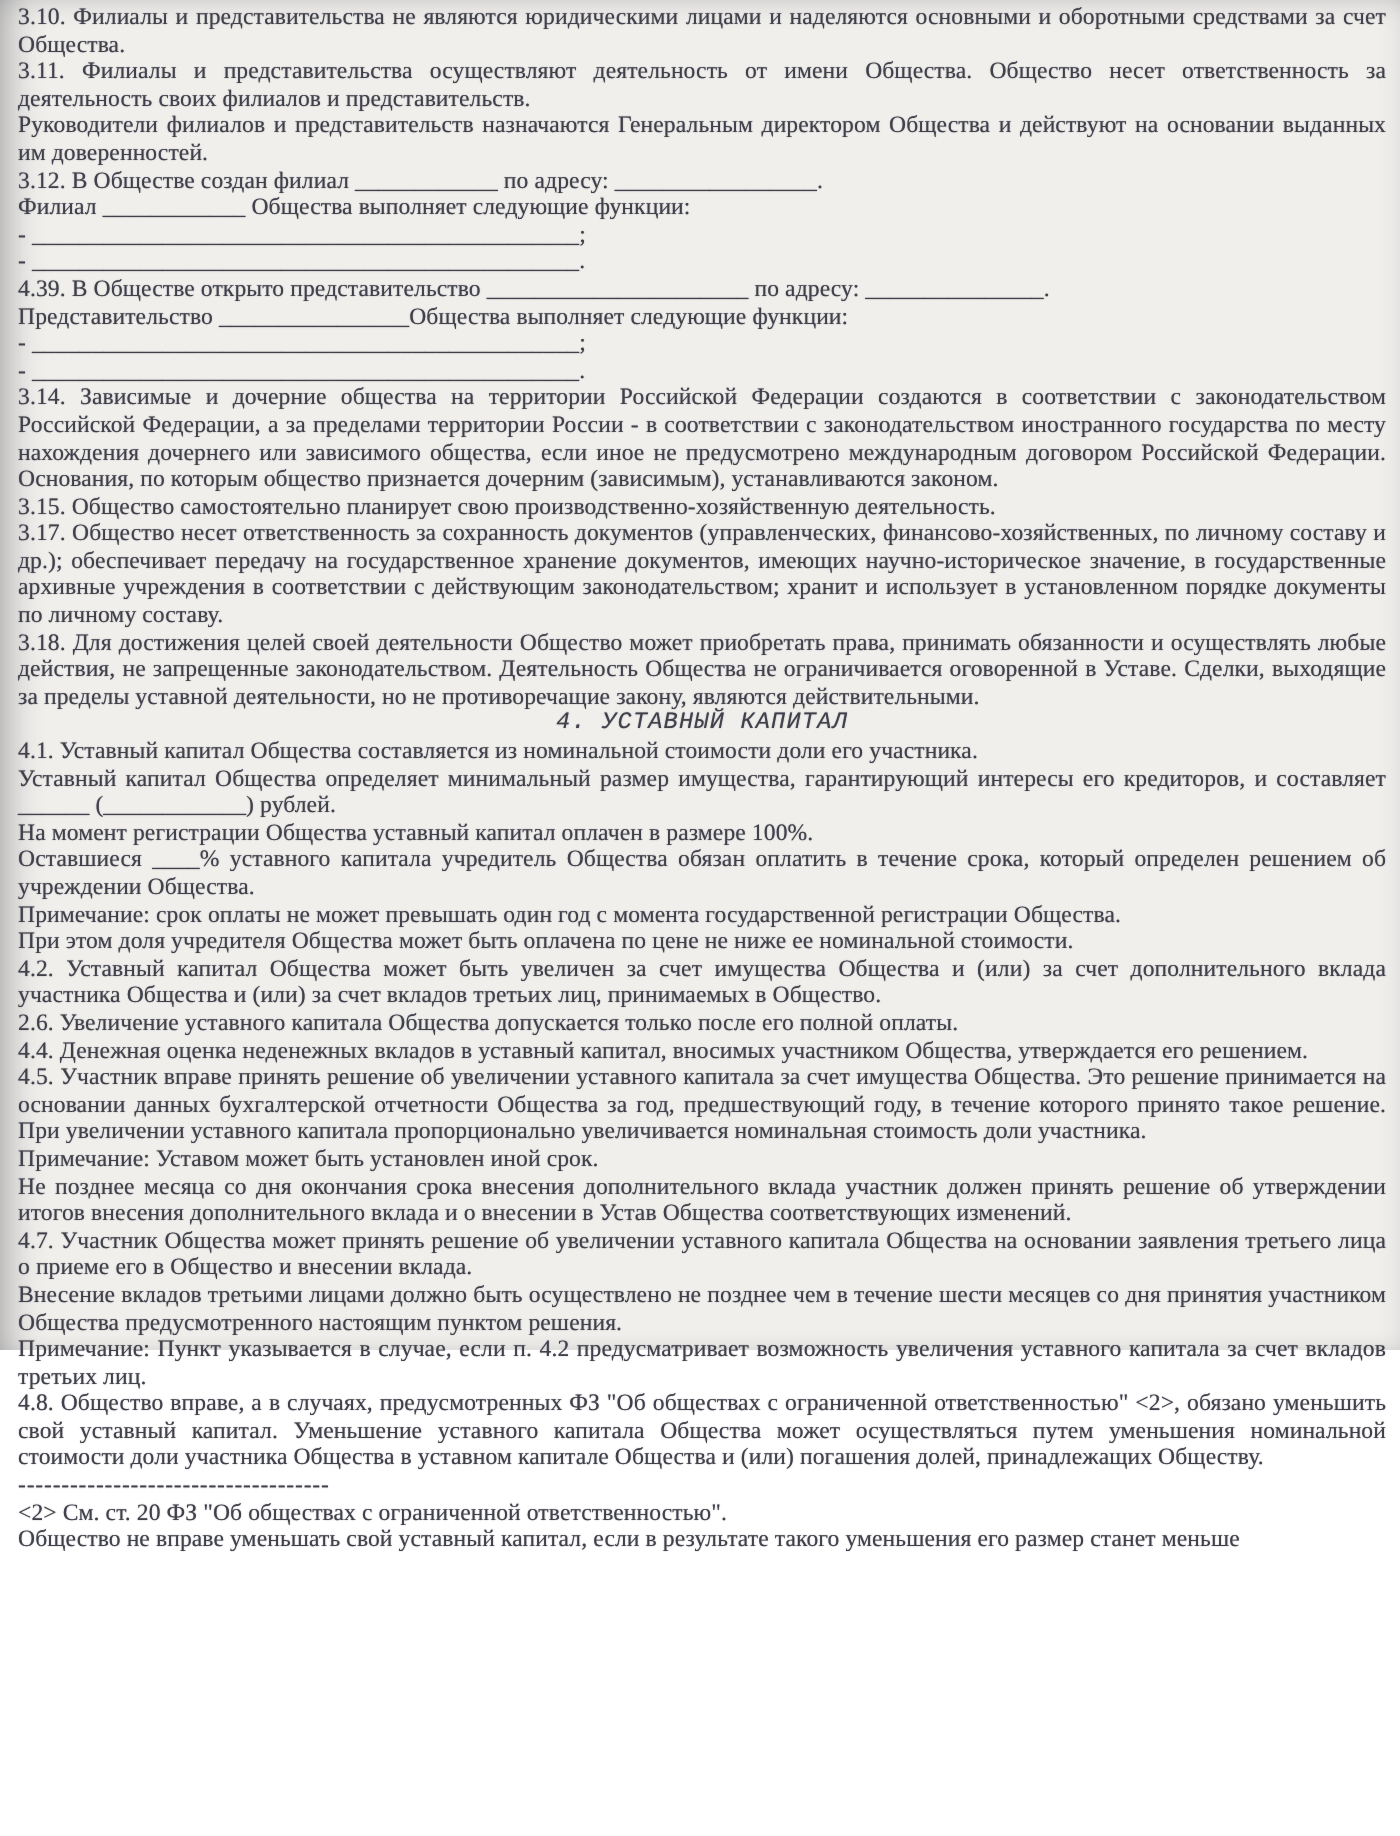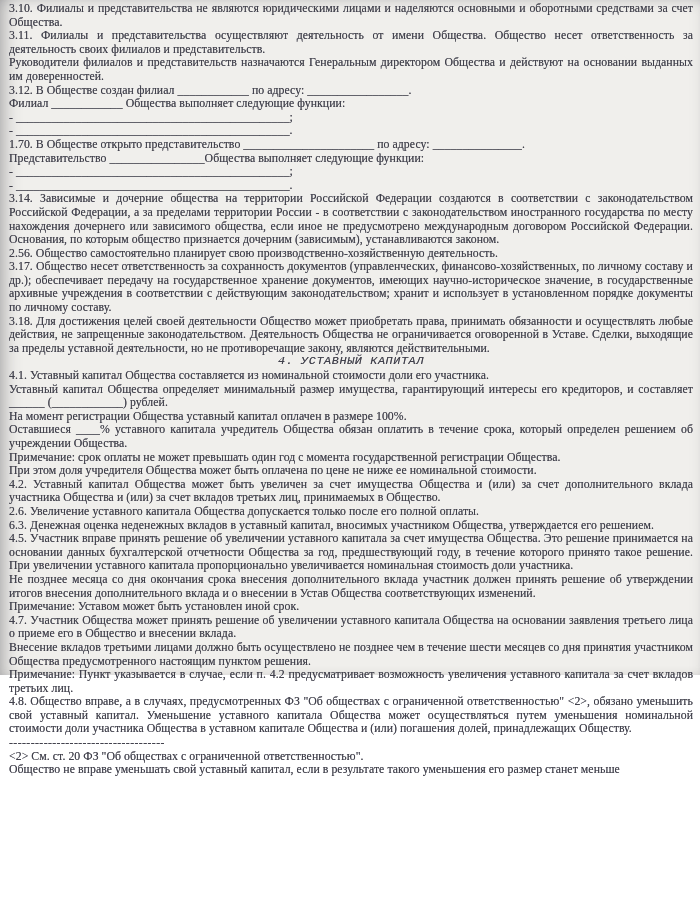--- a/index.html
+++ b/index.html
@@ -56,41 +56,41 @@
 
 <div class="page" style="background: rgb(240, 239, 236);">
   <div class="doc" style="color: rgb(65, 65, 76);">
       <p class="para body">3.10. Филиалы и представительства не являются юридическими лицами и наделяются основными и оборотными средствами за счет Общества.</p>
       <p class="para body">3.11. Филиалы и представительства осуществляют деятельность от имени Общества. Общество несет ответственность за деятельность своих филиалов и представительств.</p>
       <p class="para body">Руководители филиалов и представительств назначаются Генеральным директором Общества и действуют на основании выданных им доверенностей.</p>
       <p class="para body">3.12. В Обществе создан филиал ____________ по адресу: _________________.</p>
       <p class="para body">Филиал ____________ Общества выполняет следующие функции:</p>
       <p class="para blank-item">- ______________________________________________;</p>
       <p class="para blank-item">- ______________________________________________.</p>
-      <p class="para body">1.70. В Обществе открыто представительство ______________________ по адресу: _______________.</p>
+      <p class="para body">4.39. В Обществе открыто представительство ______________________ по адресу: _______________.</p>
       <p class="para body">Представительство ________________Общества выполняет следующие функции:</p>
       <p class="para blank-item">- ______________________________________________;</p>
       <p class="para blank-item">- ______________________________________________.</p>
       <p class="para body">3.14. Зависимые и дочерние общества на территории Российской Федерации создаются в соответствии с законодательством Российской Федерации, а за пределами территории России - в соответствии с законодательством иностранного государства по месту нахождения дочернего или зависимого общества, если иное не предусмотрено международным договором Российской Федерации. Основания, по которым общество признается дочерним (зависимым), устанавливаются законом.</p>
-      <p class="para body">2.56. Общество самостоятельно планирует свою производственно-хозяйственную деятельность.</p>
+      <p class="para body">3.15. Общество самостоятельно планирует свою производственно-хозяйственную деятельность.</p>
       <p class="para body">3.17. Общество несет ответственность за сохранность документов (управленческих, финансово-хозяйственных, по личному составу и др.); обеспечивает передачу на государственное хранение документов, имеющих научно-историческое значение, в государственные архивные учреждения в соответствии с действующим законодательством; хранит и использует в установленном порядке документы по личному составу.</p>
       <p class="para body">3.18. Для достижения целей своей деятельности Общество может приобретать права, принимать обязанности и осуществлять любые действия, не запрещенные законодательством. Деятельность Общества не ограничивается оговоренной в Уставе. Сделки, выходящие за пределы уставной деятельности, но не противоречащие закону, являются действительными.</p>
       <p class="para heading">4. УСТАВНЫЙ КАПИТАЛ</p>
       <p class="para body">4.1. Уставный капитал Общества составляется из номинальной стоимости доли его участника.</p>
       <p class="para body">Уставный капитал Общества определяет минимальный размер имущества, гарантирующий интересы его кредиторов, и составляет ______ (____________) рублей.</p>
       <p class="para body">На момент регистрации Общества уставный капитал оплачен в размере 100%.</p>
       <p class="para body">Оставшиеся ____% уставного капитала учредитель Общества обязан оплатить в течение срока, который определен решением об учреждении Общества.</p>
       <p class="para body">Примечание: срок оплаты не может превышать один год с момента государственной регистрации Общества.</p>
       <p class="para body">При этом доля учредителя Общества может быть оплачена по цене не ниже ее номинальной стоимости.</p>
       <p class="para body">4.2. Уставный капитал Общества может быть увеличен за счет имущества Общества и (или) за счет дополнительного вклада участника Общества и (или) за счет вкладов третьих лиц, принимаемых в Общество.</p>
       <p class="para body">2.6. Увеличение уставного капитала Общества допускается только после его полной оплаты.</p>
-      <p class="para body">6.3. Денежная оценка неденежных вкладов в уставный капитал, вносимых участником Общества, утверждается его решением.</p>
+      <p class="para body">4.4. Денежная оценка неденежных вкладов в уставный капитал, вносимых участником Общества, утверждается его решением.</p>
       <p class="para body">4.5. Участник вправе принять решение об увеличении уставного капитала за счет имущества Общества. Это решение принимается на основании данных бухгалтерской отчетности Общества за год, предшествующий году, в течение которого принято такое решение. При увеличении уставного капитала пропорционально увеличивается номинальная стоимость доли участника.</p>
+      <p class="para body">Примечание: Уставом может быть установлен иной срок.</p>
       <p class="para body">Не позднее месяца со дня окончания срока внесения дополнительного вклада участник должен принять решение об утверждении итогов внесения дополнительного вклада и о внесении в Устав Общества соответствующих изменений.</p>
-      <p class="para body">Примечание: Уставом может быть установлен иной срок.</p>
       <p class="para body">4.7. Участник Общества может принять решение об увеличении уставного капитала Общества на основании заявления третьего лица о приеме его в Общество и внесении вклада.</p>
       <p class="para body">Внесение вкладов третьими лицами должно быть осуществлено не позднее чем в течение шести месяцев со дня принятия участником Общества предусмотренного настоящим пунктом решения.</p>
       <p class="para body">Примечание: Пункт указывается в случае, если п. 4.2 предусматривает возможность увеличения уставного капитала за счет вкладов третьих лиц.</p>
       <p class="para body">4.8. Общество вправе, а в случаях, предусмотренных ФЗ "Об обществах с ограниченной ответственностью" &lt;2&gt;, обязано уменьшить свой уставный капитал. Уменьшение уставного капитала Общества может осуществляться путем уменьшения номинальной стоимости доли участника Общества в уставном капитале Общества и (или) погашения долей, принадлежащих Обществу.</p>
       <p class="para separator">------------------------------------</p>
       <p class="para body">&lt;2&gt; См. ст. 20 ФЗ "Об обществах с ограниченной ответственностью".</p>
       <p class="para body">Общество не вправе уменьшать свой уставный капитал, если в результате такого уменьшения его размер станет меньше</p>
     </div>
 </div>
 

